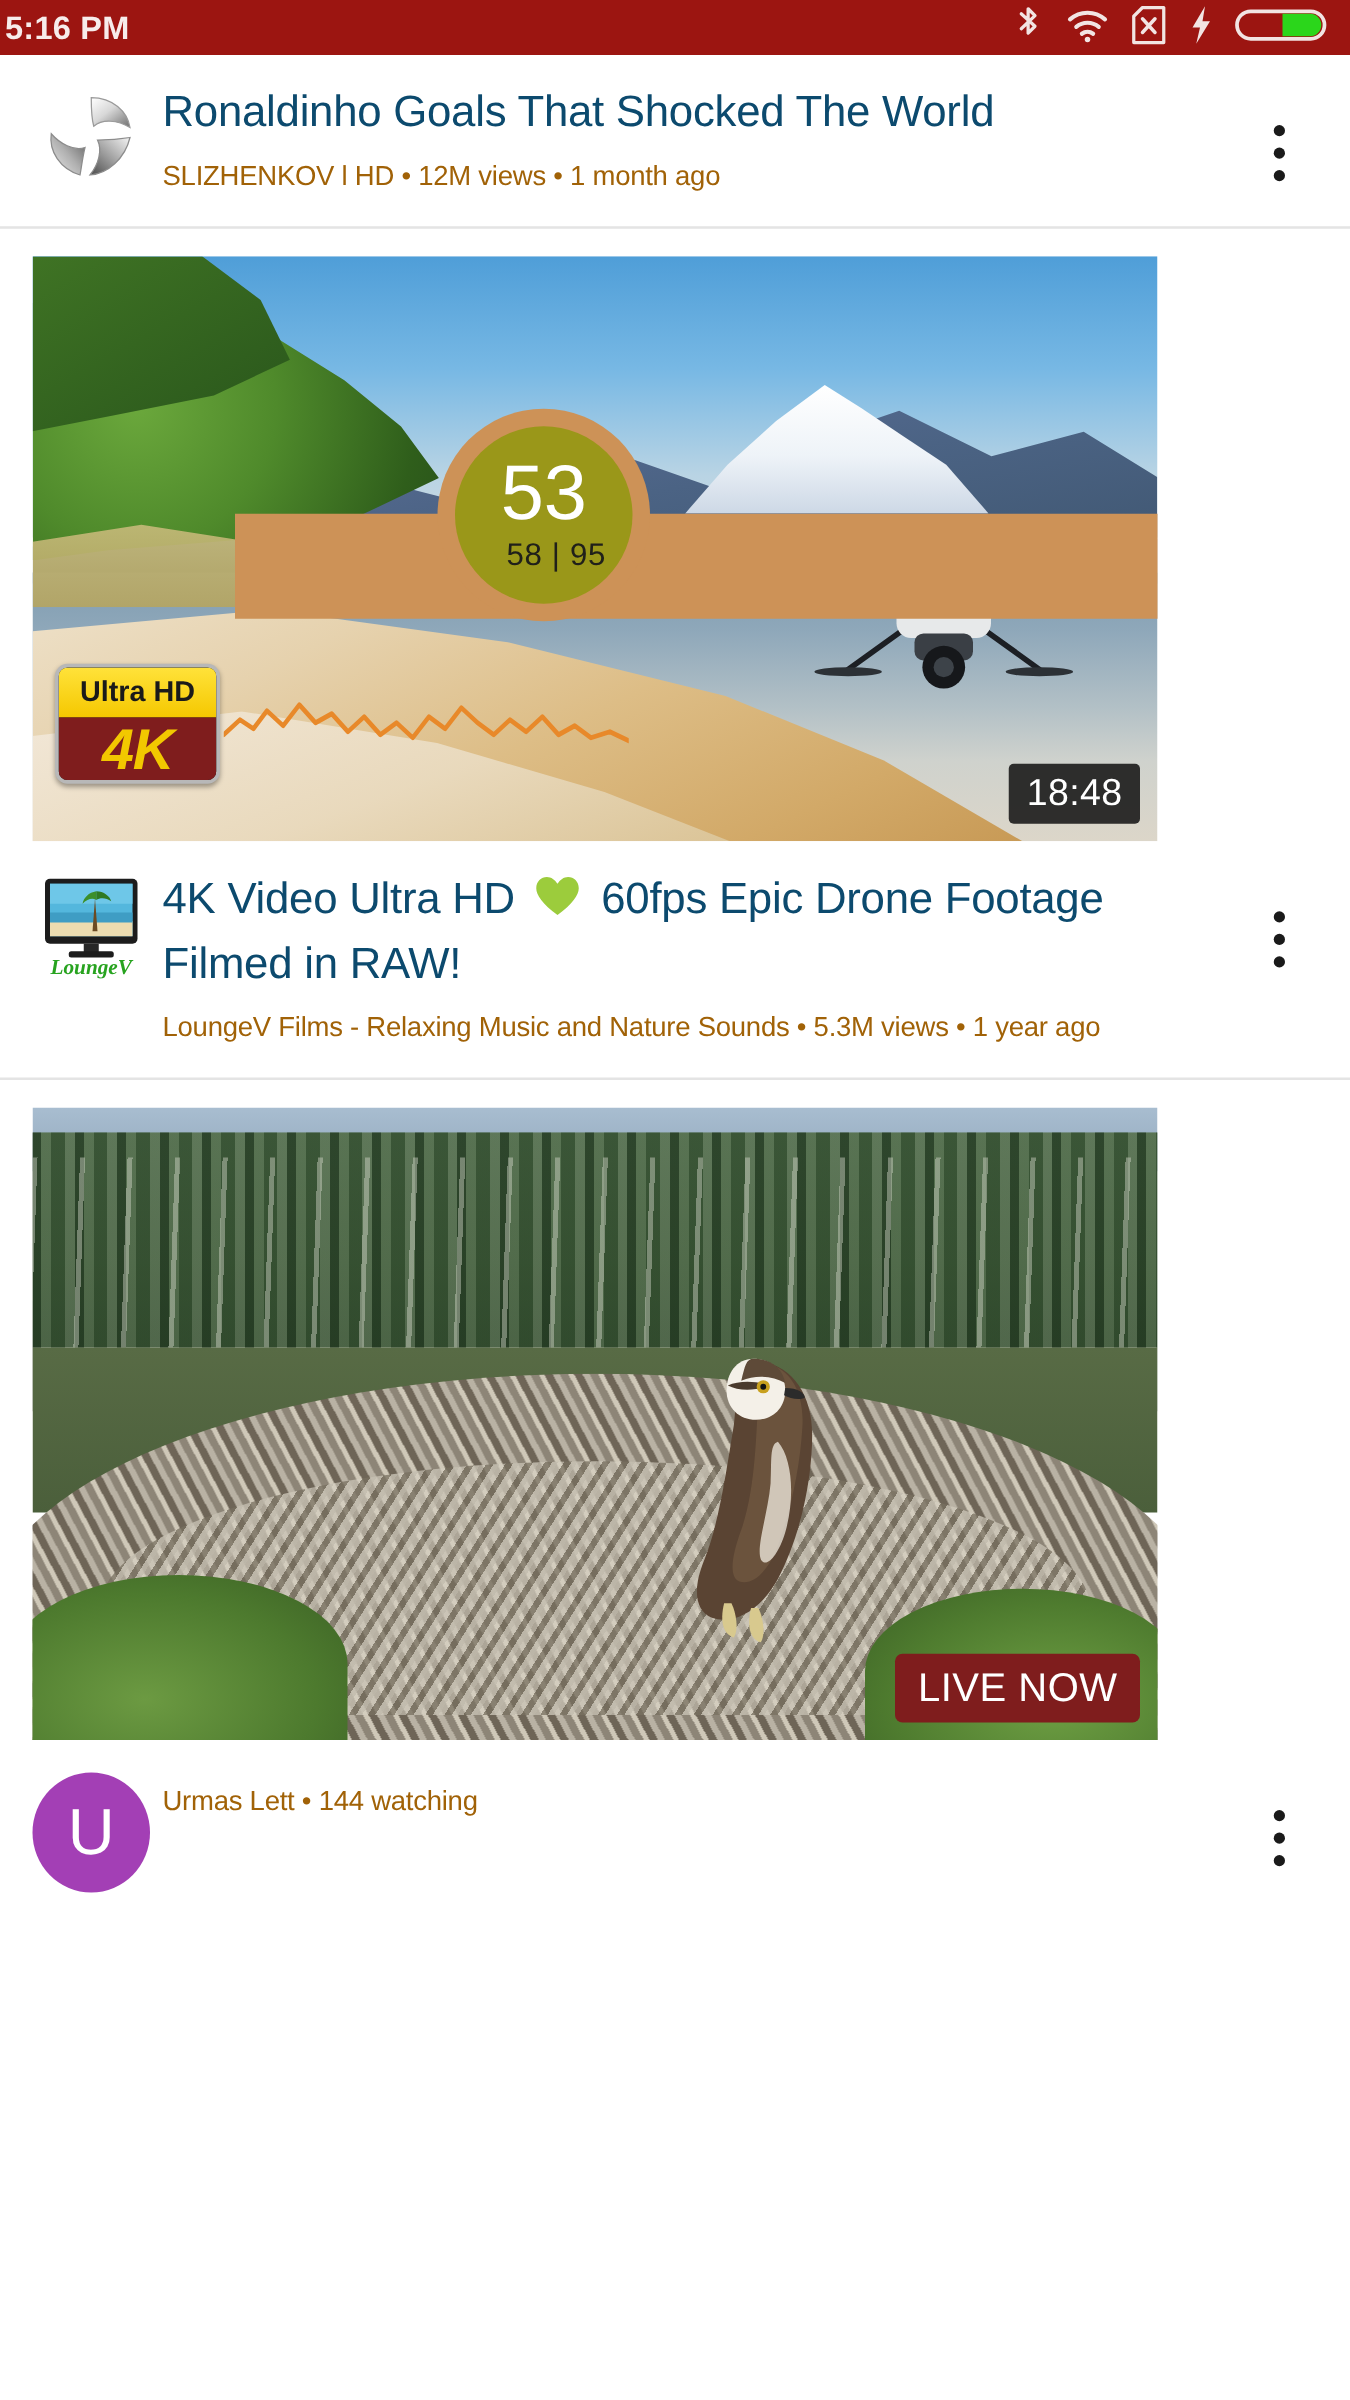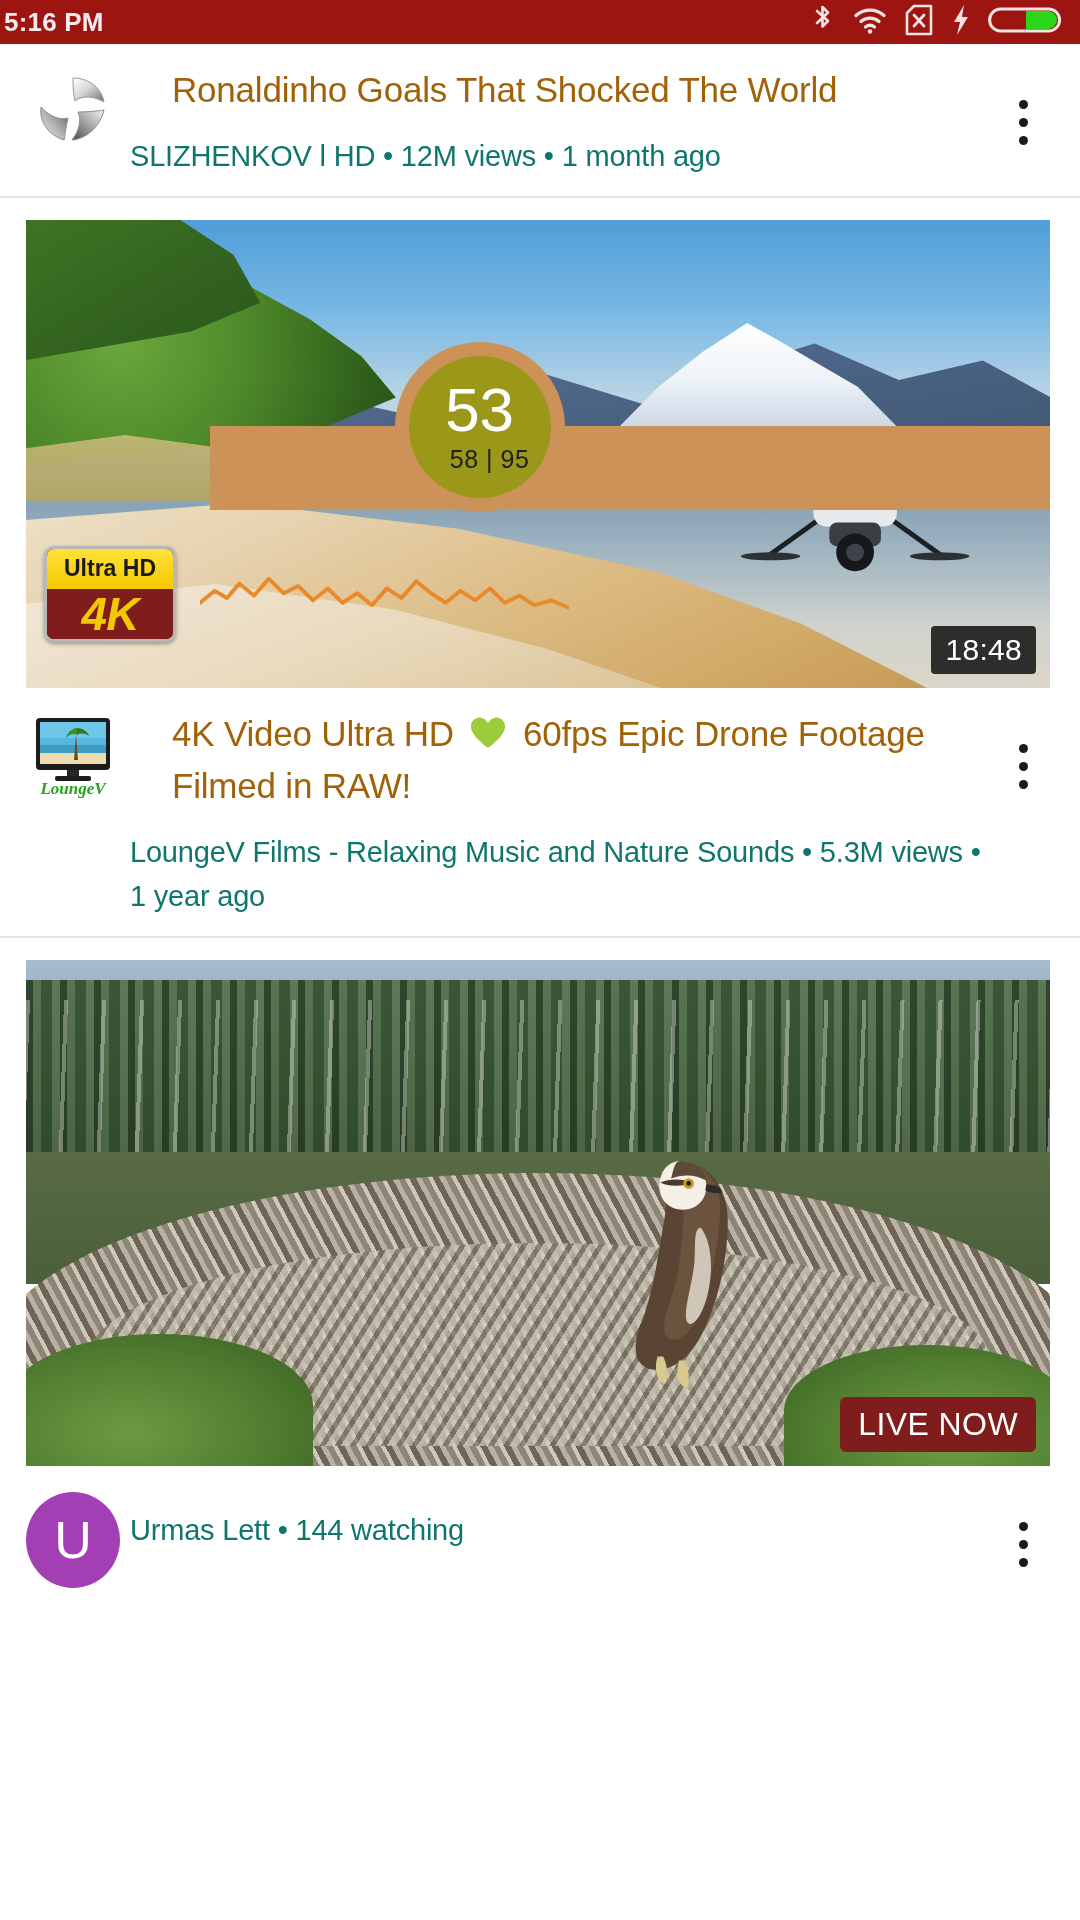--- a/index.html
+++ b/index.html
@@ -49,45 +49,44 @@
   }
   .avatar-letter {
     width: 96px; height: 96px; border-radius: 50%;
     background: #a33fb5;
     display: flex; align-items: center; justify-content: center;
     color: #ffffff; font-size: 52px; font-weight: 300;
   }
   .row-text { flex: 1 1 auto; padding-left: 10px; padding-right: 10px; min-width: 0;}
   .vtitle {
     font-size: 35px; line-height: 48px;
-    color: #a16207; font-weight: 400;
+    color: #0c4a6e; font-weight: 400;
     letter-spacing: -0.2px;
-    margin-left: 42px;
   }
   .vmeta {
-    font-size: 29px; line-height: 44px;
-    color: #0f766e; margin-top: 20px;
+    font-size: 22px; line-height: 44px;
+    color: #a16207; margin-top: 5px;
     letter-spacing: -0.2px;
   }
   .kebab {
     width: 62px; flex: 0 0 62px;
     display: flex; flex-direction: column;
     align-items: center; justify-content: center;
     gap: 9px; padding-top: 34px;
   }
   .kebab i { width: 9px; height: 9px; border-radius: 50%; background: #1a1a1a; display:block;}
 
   .divider { height: 2px; background: #e4e4e4; width: 100%; }
 
   
   .card { width: 100%; }
   .thumb {
     position: relative;
     margin: 22px 26px 0 26px;
-    width: 1024px; height: 468px;
+    width: 900px; height: 468px;
     overflow: hidden;
   }
   .thumb-tall { height: 506px; }
 
   
   .scene1 { position:absolute; inset:0; }
   .s1-sky {
     position:absolute; left:0; right:0; top:0; height:48%;
     background: linear-gradient(#4f9ed8 0%, #77b8e4 40%, #b9d4e4 78%, #cdd9e0 100%);
   }

